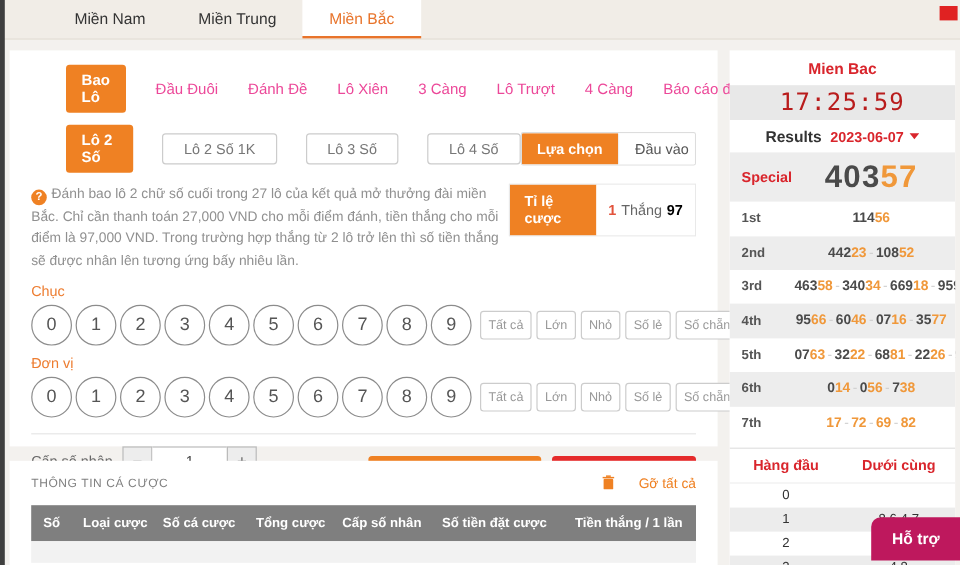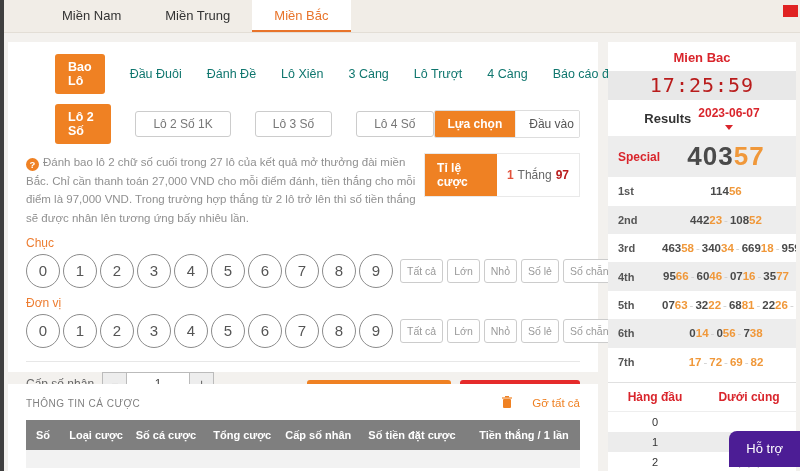--- a/index.html
+++ b/index.html
@@ -14,37 +14,37 @@
     border-bottom:1px solid #e3ded6;display:flex;padding-left:40px;box-sizing:border-box;z-index:10;}
   .region-tab{padding:0 22px;line-height:31px;font-size:13px;color:#333;cursor:pointer;}
   .region-tab.active{background:#fff;color:#e8742b;border-bottom:2px solid #e8742b;}
   .badge{position:absolute;top:5px;right:2px;width:15px;height:12px;background:#e02222;z-index:20;}
   
   .card1{position:absolute;left:8px;top:42px;width:590px;height:330px;background:#fff;
     padding:12px 18px;box-sizing:border-box;}
   .bet-tabs{display:flex;align-items:center;}
   .bet-tabs>*+*{margin-left:25px;}
   .pill{background:#ef8123;color:#fff;font-weight:bold;font-size:12.5px;padding:6px 13px;border-radius:3px;cursor:pointer;margin-left:29px;}
-  .textlink{color:#0f766e;font-size:12.5px;cursor:pointer;white-space:nowrap;}
+  .textlink{color:#ec4899;font-size:12.5px;cursor:pointer;white-space:nowrap;}
   .sub-tabs{display:flex;align-items:center;margin-top:10px;}
   .outline-btn{border:1px solid #ccc;border-radius:3px;color:#777;font-size:12px;padding:5px 17px;
     margin-left:24px;background:#fff;cursor:pointer;white-space:nowrap;}
   .mode-tabs{margin-left:auto;display:flex;border:1px solid #ddd;border-radius:2px;overflow:hidden;}
   .mode-cell{padding:6px 13px;font-size:12px;color:#555;background:#fff;cursor:pointer;white-space:nowrap;}
   .mode-cell+.mode-cell{border-left:1px solid #eee;}
   .mode-cell.active{background:#ef8123;color:#fff;font-weight:bold;}
   .info-row{display:flex;margin-top:9px;}
   .desc{width:424px;font-size:11.5px;color:#909090;line-height:1.62;margin:0;}
   .help{display:inline-flex;width:13px;height:13px;border-radius:50%;background:#ef8123;color:#fff;
     font-size:9.5px;font-weight:bold;align-items:center;justify-content:center;margin-right:4px;vertical-align:-2px;}
   .odds-box{margin-left:auto;align-self:flex-start;display:flex;align-items:stretch;border:1px solid #e9e9e9;}
   .odds-btn{background:#ef8123;color:#fff;font-weight:bold;font-size:12px;padding:7px 12px;cursor:pointer;}
   .odds-text{padding:7px 10px;font-size:12px;color:#666;background:#fff;white-space:nowrap;display:flex;gap:4px;align-items:center;}
   .odds-win{color:#e2533c;font-weight:bold;}
-  .odds-val{color:#b91c1c;font-weight:bold;}
+  .odds-val{color:#000000;font-weight:bold;}
   .digit-label{color:#ed7d31;font-size:12px;margin-top:8px;}
   .digit-row{display:flex;align-items:center;margin-top:4px;}
   .circles{display:flex;}
   .circle{width:32px;height:32px;border:1px solid #8c8c8c;border-radius:50%;display:flex;align-items:center;
     justify-content:center;font-size:15px;color:#555;margin-right:3px;background:#fff;cursor:pointer;}
   .filters{margin-left:auto;display:flex;}
   .fbtn{border:1px solid #ccc;border-radius:3px;color:#999;font-size:10.5px;padding:5px 6px;margin-left:4px;
     background:#fff;cursor:pointer;white-space:nowrap;}
   .divider{border-top:1px solid #e7e7e7;margin-top:13px;}
   .controls{display:flex;margin-top:10px;}
@@ -73,38 +73,38 @@
   .bi-table{display:flex;margin-top:10px;background:#7f7f7f;color:#fff;font-size:11px;font-weight:bold;}
   .bi-col{padding:9px 0 9px 10px;box-sizing:border-box;white-space:nowrap;}
   .bi-empty{height:18px;background:#f2f2f2;}
   
   .rpanel{position:absolute;left:608px;top:42px;width:188px;height:429px;background:#fff;overflow:hidden;}
   .rp-title{text-align:center;color:#d9252c;font-weight:bold;font-size:13px;padding:8px 0 6px;}
   .rp-clock{background:#e8e8e8;text-align:center;font-family:"DejaVu Sans Mono",monospace;font-size:20px;
     color:#b91c1c;padding:2px 0 3px;letter-spacing:1px;}
   .rp-results{display:flex;align-items:center;justify-content:center;gap:7px;padding:6px 0;}
   .rp-rlabel{font-size:13px;font-weight:bold;color:#333;}
-  .rp-date{font-size:12px;font-weight:bold;color:#d9252c;display:flex;align-items:center;gap:5px;cursor:pointer;flex-direction:column;}
+  .rp-date{font-size:12px;font-weight:bold;color:#d9252c;display:flex;align-items:center;gap:5px;cursor:pointer;}
   .chev{width:0;height:0;border-left:4px solid transparent;border-right:4px solid transparent;border-top:5px solid #d9252c;}
   .prize-row{display:flex;align-items:center;padding:5px 6px 5px 10px;}
   .prize-row.shade{background:#ededed;}
   .p-label{width:44px;font-size:11px;font-weight:bold;color:#555;flex-shrink:0;}
   .p-label.sp{color:#d9252c;font-size:12px;}
   .p-nums{flex:1;text-align:center;font-size:11.5px;font-weight:bold;line-height:1.6;}
   .p-nums.big{font-size:26px;letter-spacing:1px;line-height:1.2;}
   .p-nums .h{color:#4a4a4a;}
   .p-nums .t{color:#f0983a;}
   .p-sep{color:#cfcfcf;margin:0 2px;font-weight:normal;}
   .ht-table{margin-top:6px;border-top:1px solid #e0e0e0;}
   .ht-head{display:flex;border-bottom:1px solid #eee;}
   .ht-head div{flex:1;text-align:center;color:#d9252c;font-weight:bold;font-size:12px;padding:7px 0;}
   .ht-row{display:flex;font-size:11px;color:#333;}
   .ht-row div{flex:1;text-align:center;padding:4px 0;}
   .ht-row.shade{background:#ececec;}
-  .support{position:absolute;right:0;bottom:4px;background:#4c1d95;color:#fff;font-weight:normal;font-size:13px;
+  .support{position:absolute;right:0;bottom:4px;background:#be185d;color:#fff;font-weight:bold;font-size:13px;
     padding:10px 17px 11px;border-radius:8px 0 0 0;z-index:40;cursor:pointer;}
 </style>
 </head>
 <body>
 
 <div class="edge"></div>
 
 <div class="topbar">
     <div class="region-tab">Miền Nam</div>
     <div class="region-tab">Miền Trung</div>

